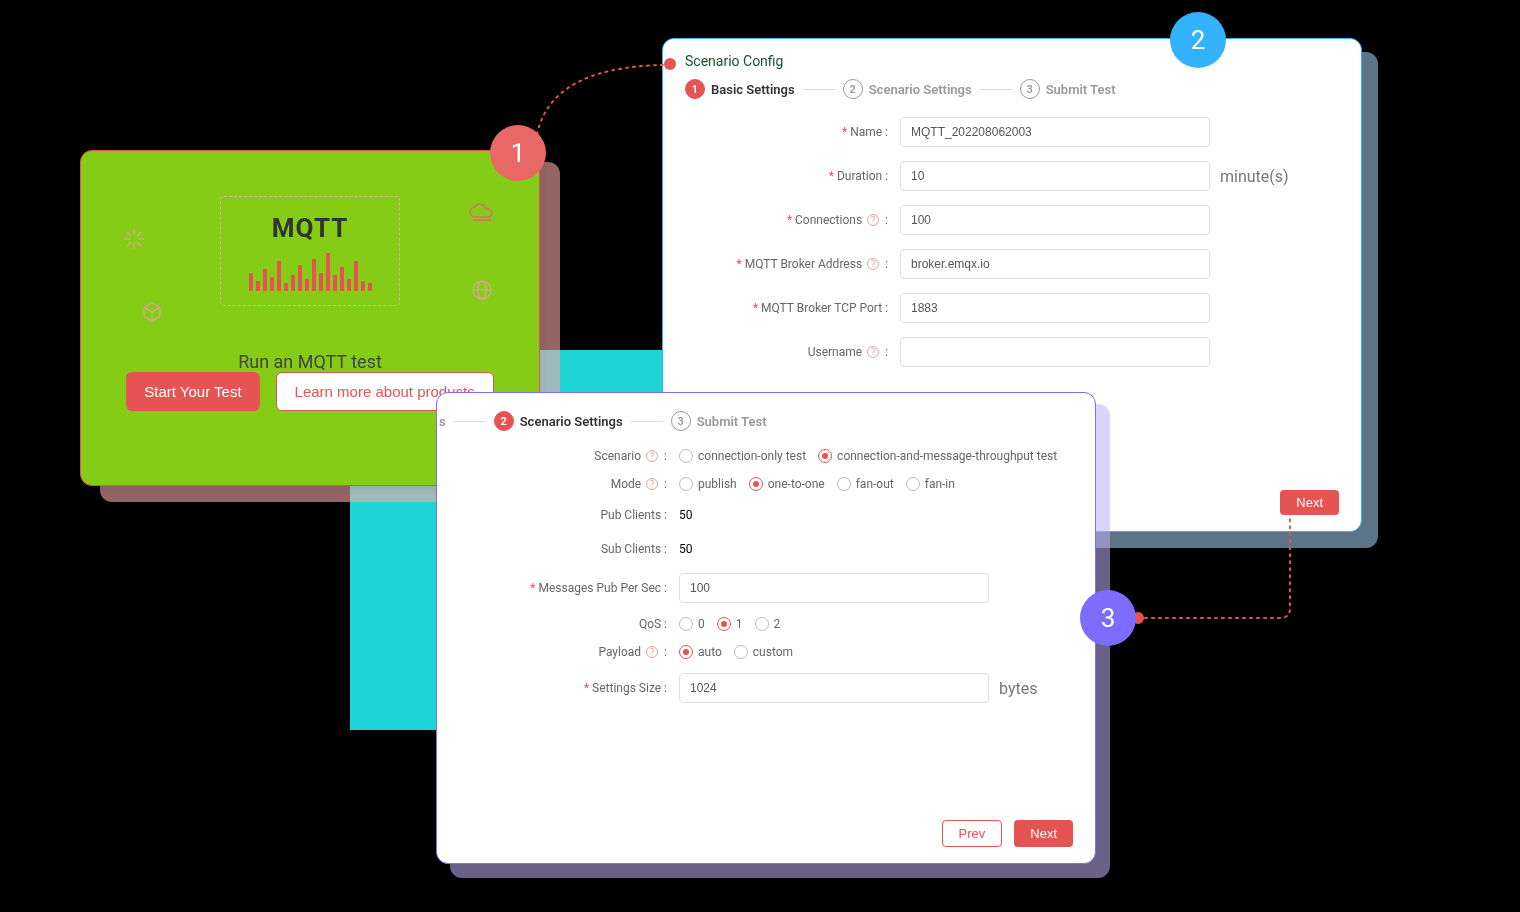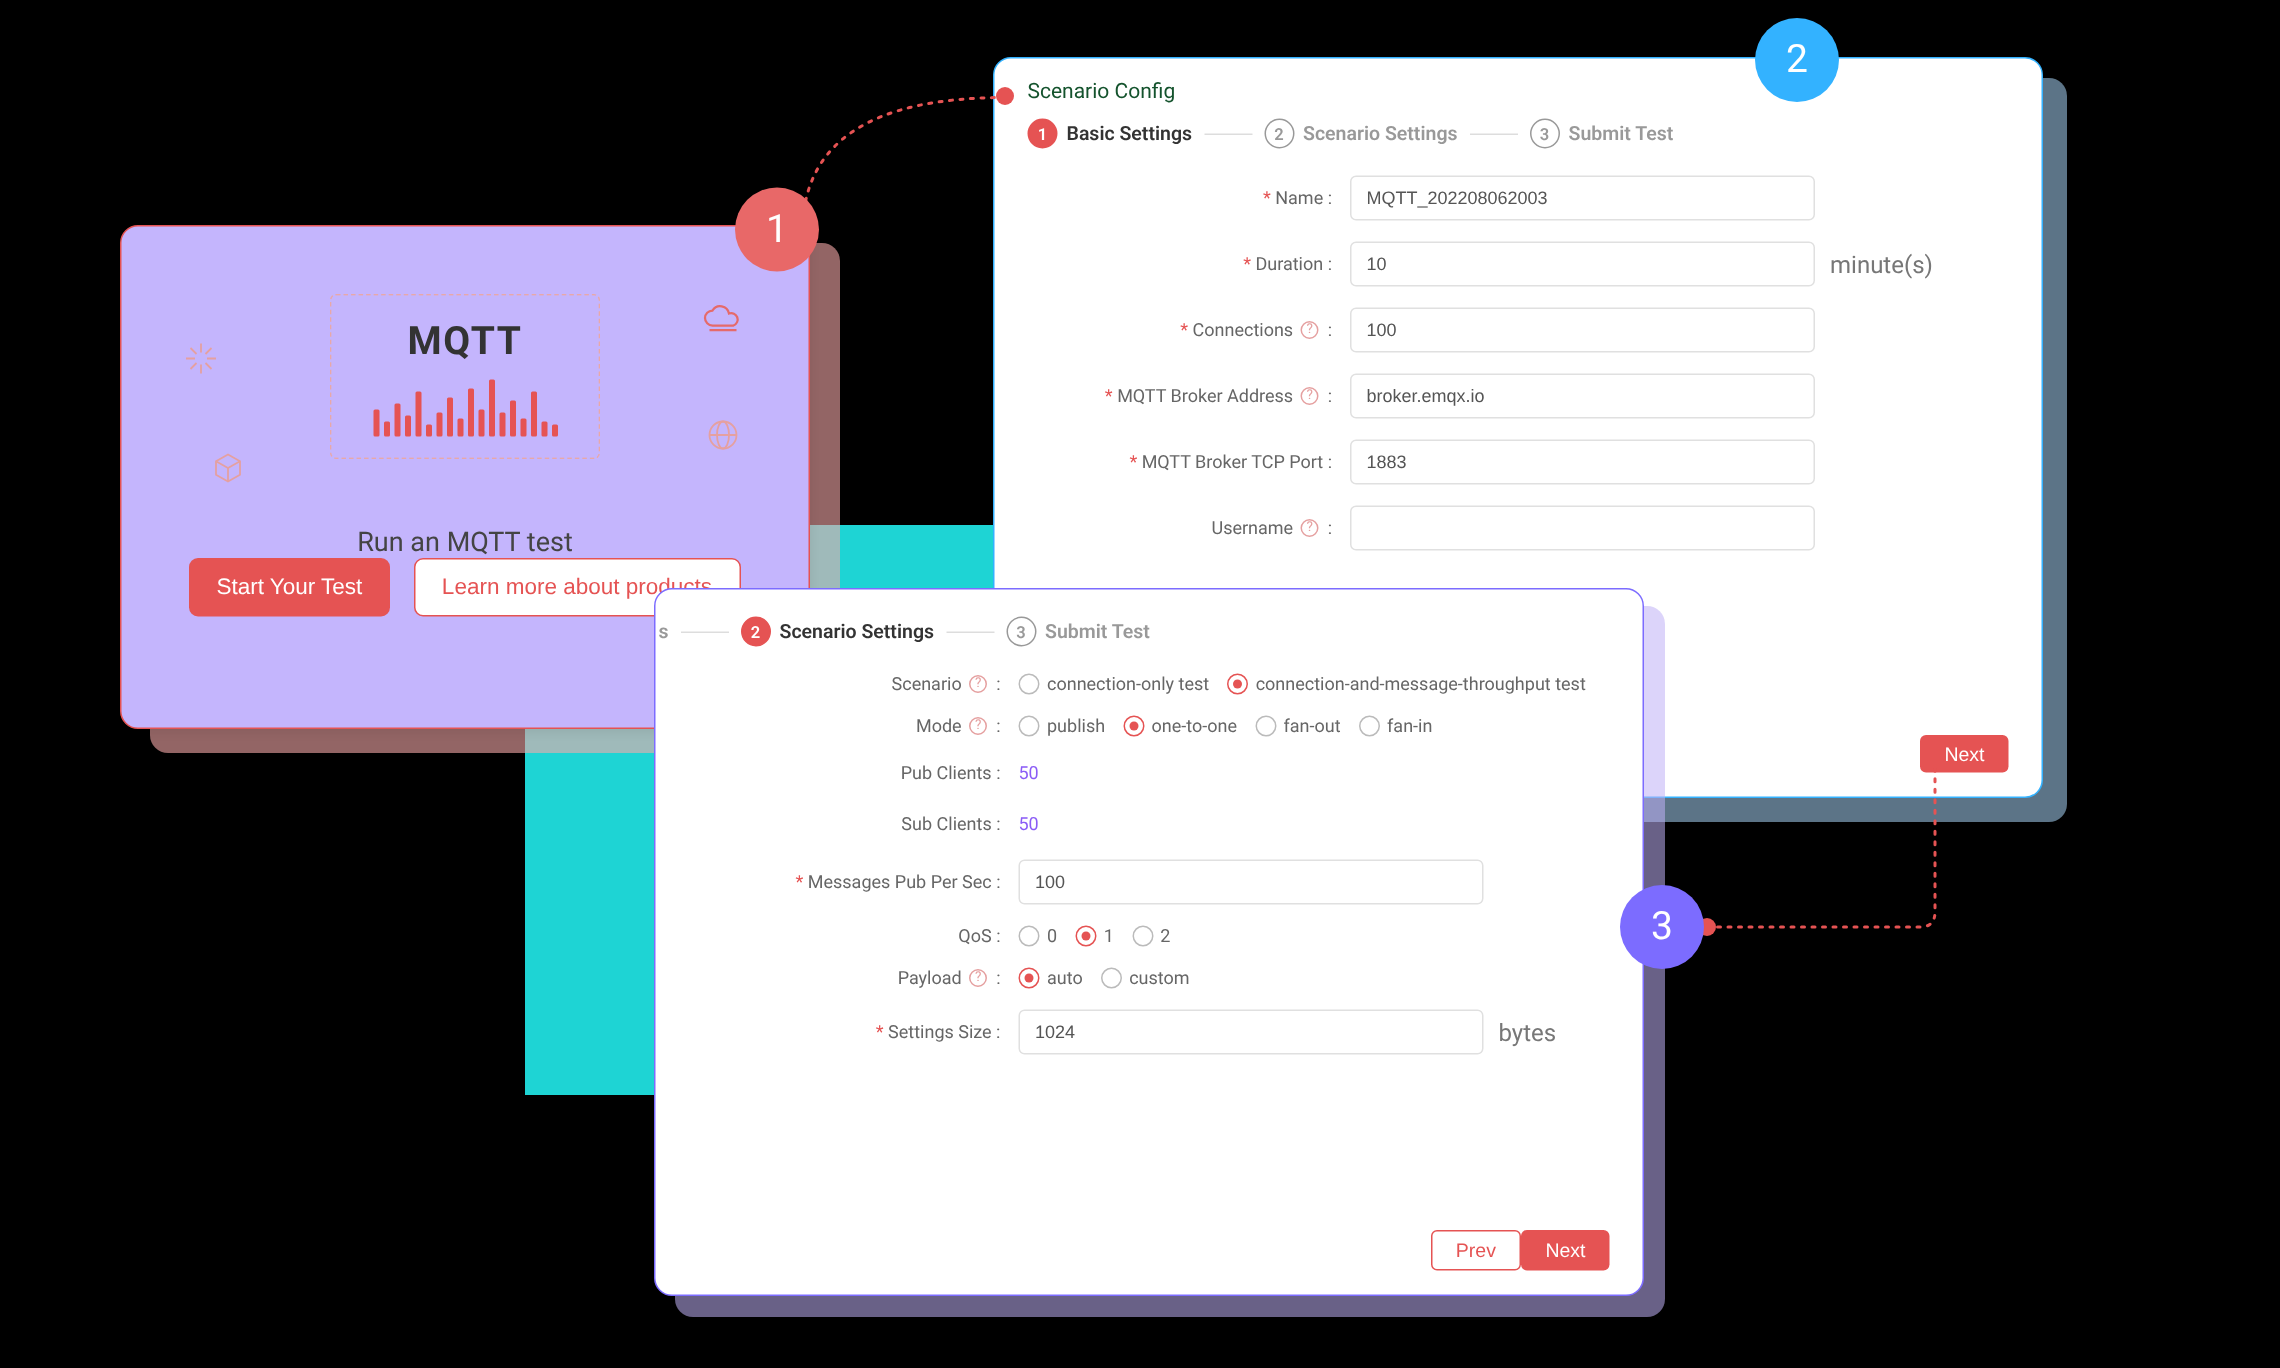--- a/index.html
+++ b/index.html
@@ -41,21 +41,21 @@
       background: #f5a8a8;
       border-radius: 12px;
       opacity: 0.6;
     }
     .card1 {
       position: absolute;
       left: 80px;
       top: 150px;
       width: 460px;
       height: 336px;
-      background: #c4b5fd;
+      background: #84cc16;
       border: 1px solid #e55353;
       border-radius: 12px;
       box-shadow: 0 2px 8px rgba(0,0,0,0.08);
     }
     .card1-illustration {
       position: relative;
       height: 200px;
       display: flex;
       align-items: center;
       justify-content: center;
@@ -338,29 +338,30 @@
       border-radius: 50%;
       background: #e55353;
       display: none;
     }
     .radio-item.selected .radio-dot {
       display: block;
     }
 
     .form-static {
       font-size: 12px;
-      color: #8b5cf6;
+      color: #000000;
       padding: 3px 0;
     }
 
     .card3-footer {
       position: absolute;
       bottom: 16px;
       right: 22px;
       display: flex;
+      gap: 12px;
     }
 
     
     .badge {
       position: absolute;
       width: 56px;
       height: 56px;
       border-radius: 50%;
       color: #fff;
       display: flex;

